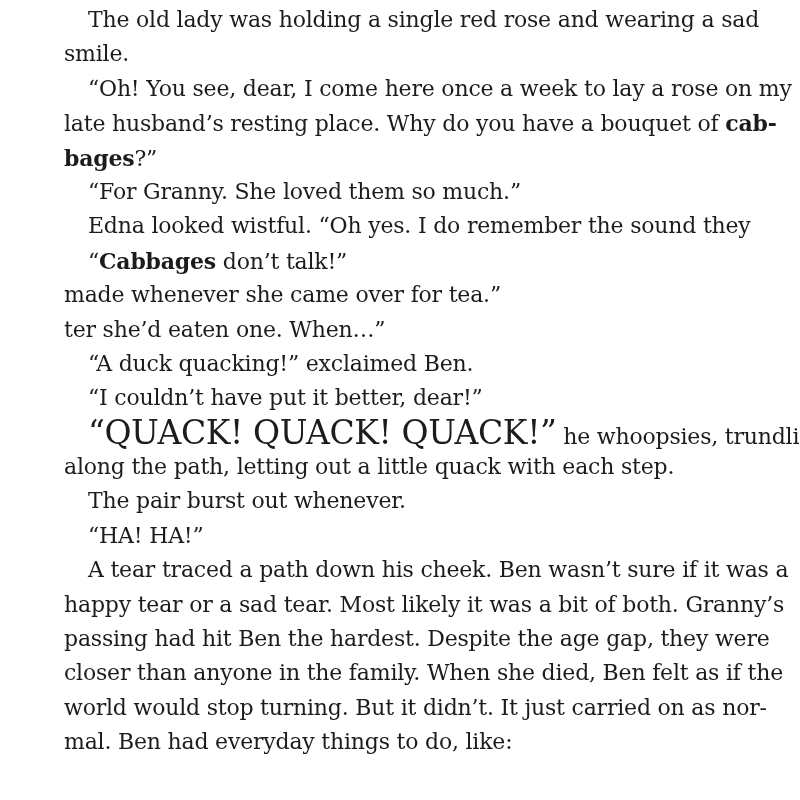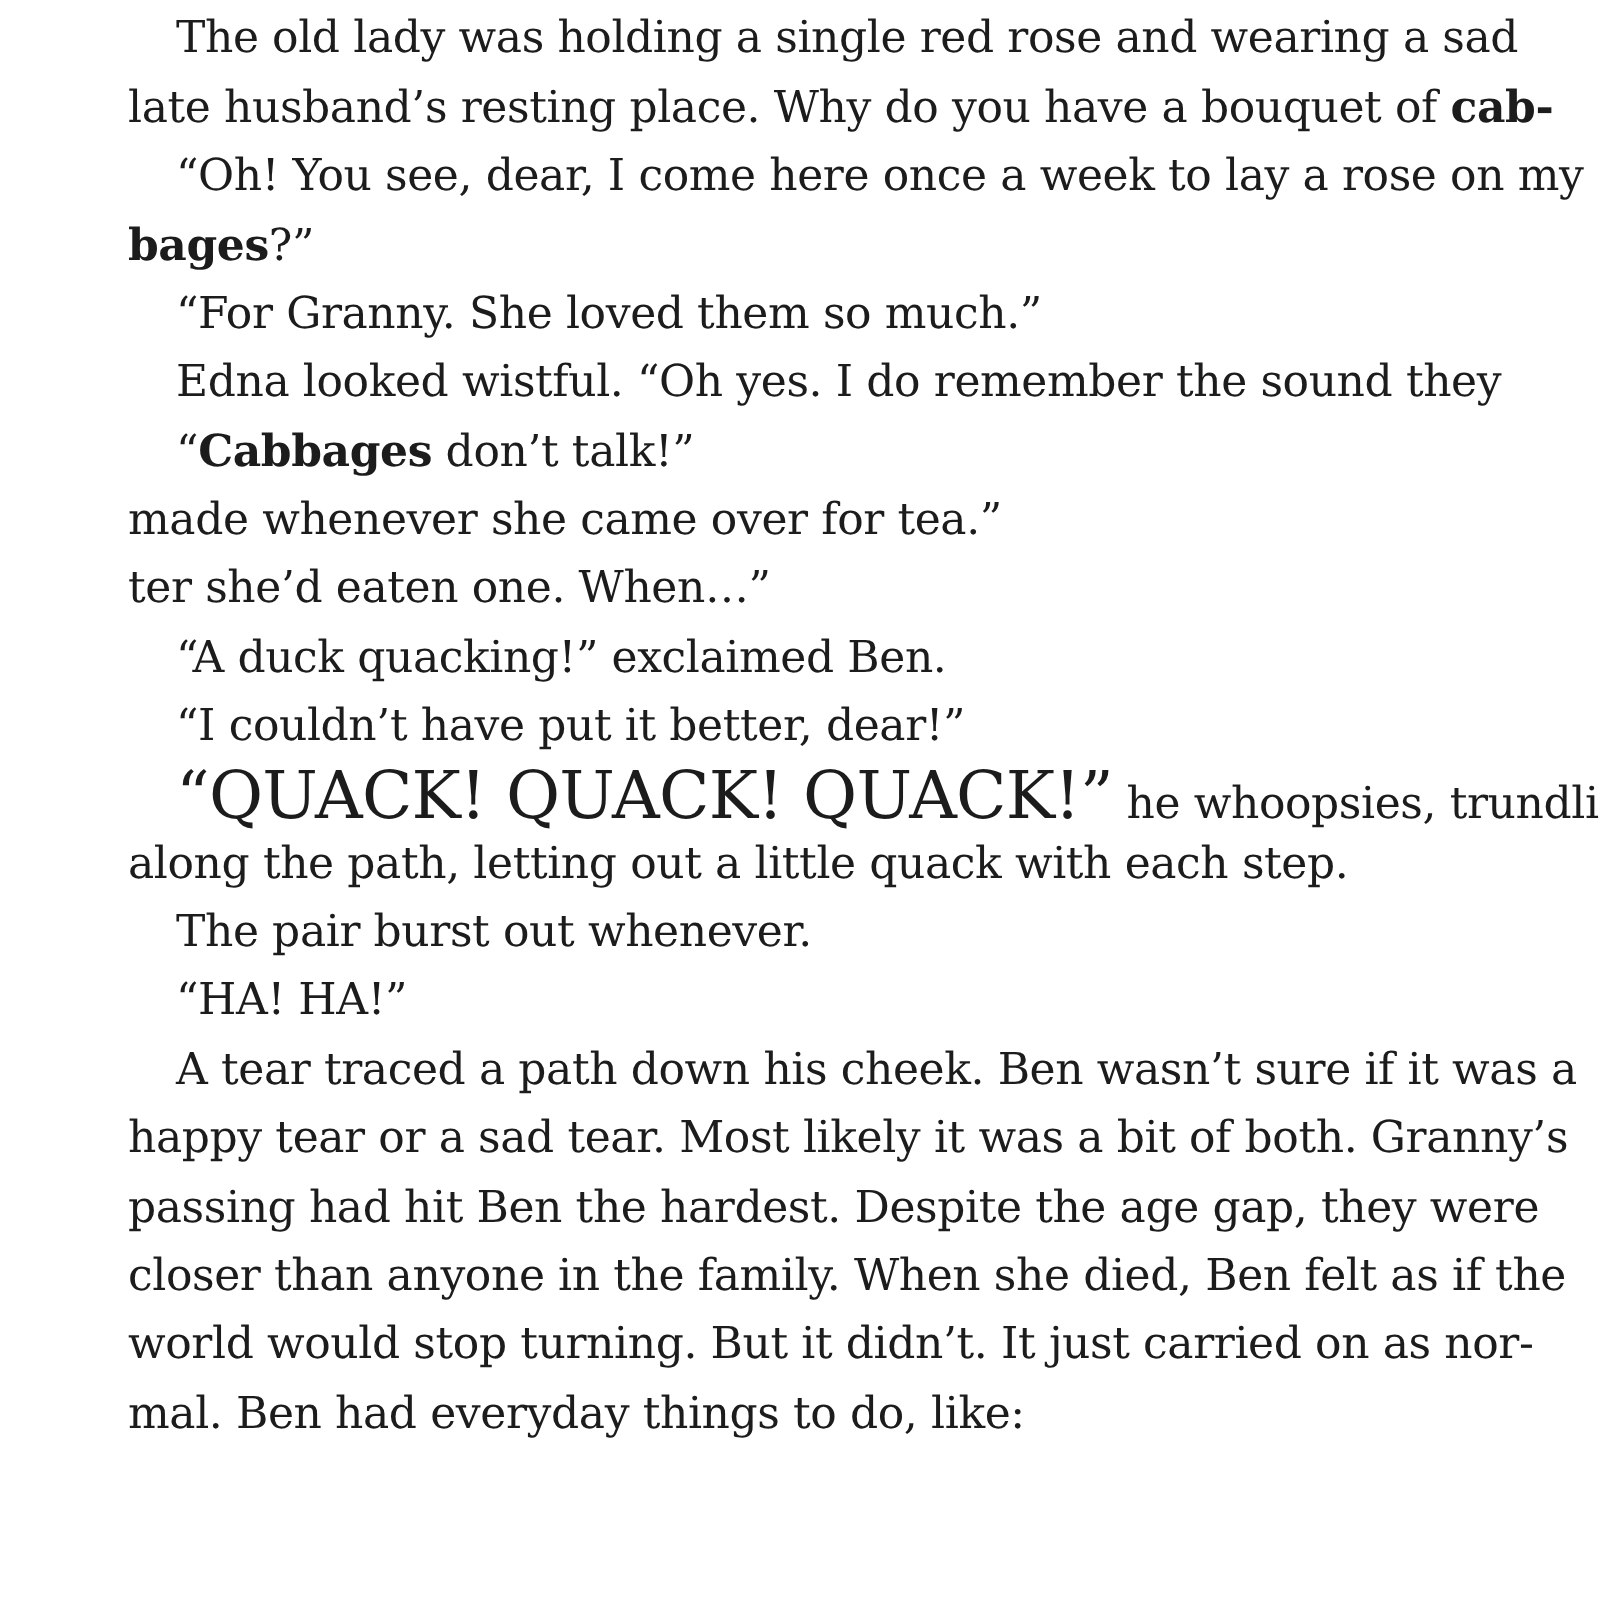--- a/index.html
+++ b/index.html
@@ -38,22 +38,23 @@
     font-size: 33px;
     letter-spacing: -0.4px;
   }
 </style>
 </head>
 <body>
 
 <div class="page">
   <div class="text-block" id="text-block" style="color: rgb(28, 28, 28);">
       <div class="line indent"><span class="run-normal">The old lady was holding a single red rose and wearing a sad</span></div>
+      <div class="line"><span class="run-normal">smile.</span></div>
+      <div class="line indent"><span class="run-normal">“Oh! You see, dear, I come here once a week to lay a rose on my</span></div>
       <div class="line"><span class="run-normal">late husband’s resting place. Why do you have a bouquet of </span><span class="run-bold">cab-</span></div>
-      <div class="line indent"><span class="run-normal">“Oh! You see, dear, I come here once a week to lay a rose on my</span></div>
       <div class="line"><span class="run-bold">bages</span><span class="run-normal">?”</span></div>
       <div class="line indent"><span class="run-normal">“For Granny. She loved them so much.”</span></div>
       <div class="line indent"><span class="run-normal">Edna looked wistful. “Oh yes. I do remember the sound they</span></div>
       <div class="line indent"><span class="run-normal">“</span><span class="run-bold">Cabbages</span><span class="run-normal"> don’t talk!”</span></div>
       <div class="line"><span class="run-normal">made whenever she came over for tea.”</span></div>
       <div class="line"><span class="run-normal">ter she’d eaten one. When…”</span></div>
       <div class="line indent"><span class="run-normal">“A duck quacking!” exclaimed Ben.</span></div>
       <div class="line indent"><span class="run-normal">“I couldn’t have put it better, dear!”</span></div>
       <div class="line indent"><span class="run-large">“QUACK! QUACK! QUACK!”</span><span class="run-normal"> he whoopsies, trundling</span></div>
       <div class="line"><span class="run-normal">along the path, letting out a little quack with each step.</span></div>

